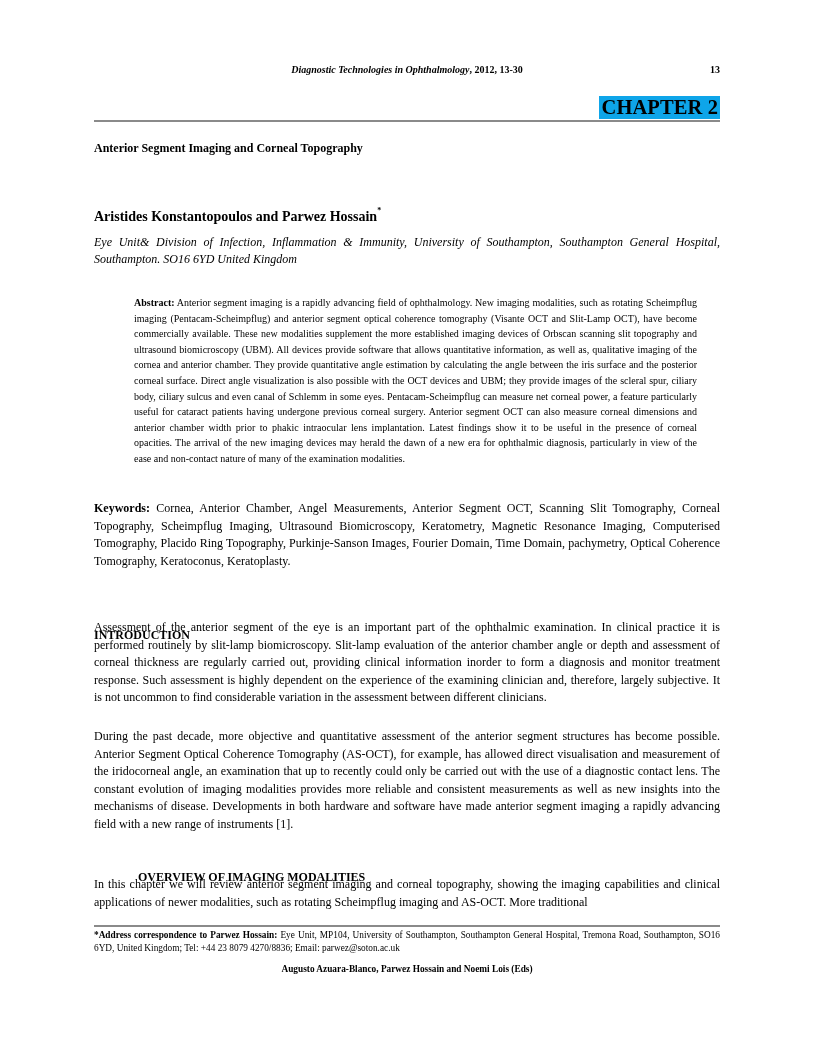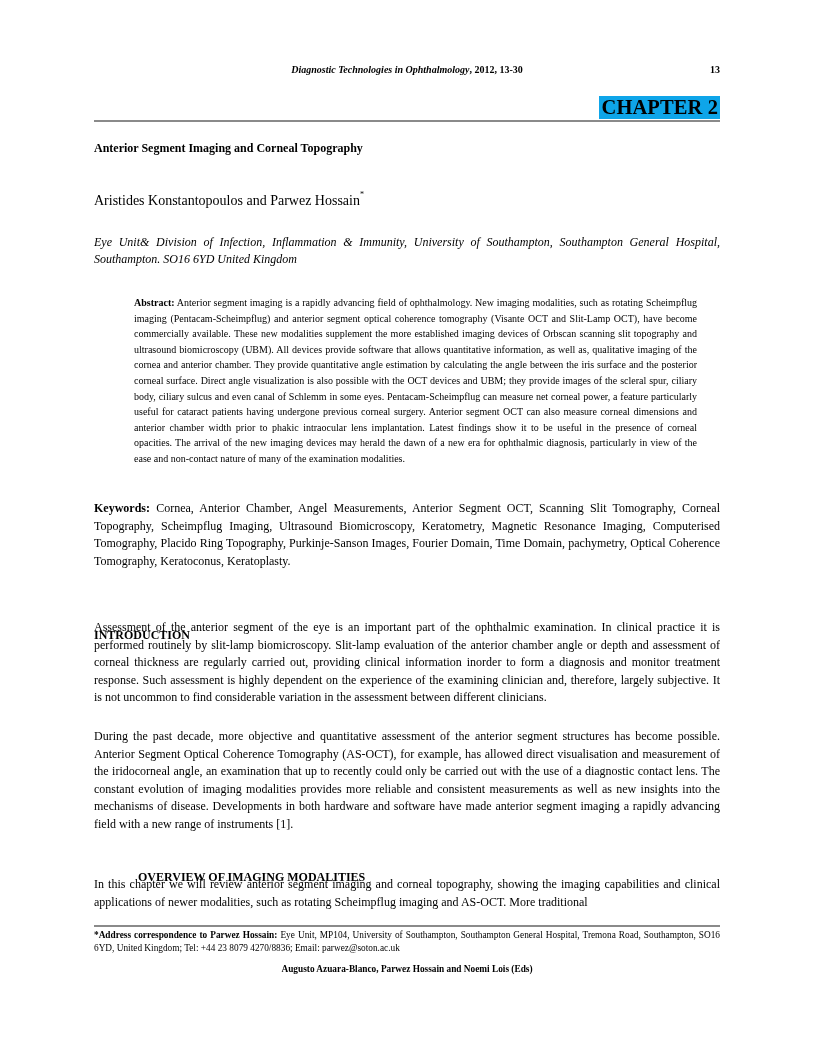--- a/index.html
+++ b/index.html
@@ -5,21 +5,21 @@
     html, body { margin: 0; padding: 0; background: #ffffff; }
     body { width: 816px; height: 1056px; position: relative; overflow: hidden; color: #000; font-family: "Liberation Serif", serif; }
     .abs { position: absolute; }
     .running-head { top: 64px; left: 94px; width: 626px; font-size: 10px; font-weight: bold; }
     .running-head .journal { position: absolute; left: 0; right: 0; text-align: center; top: 0; }
     .running-head .journal i { font-style: italic; }
     .running-head .pageno { position: absolute; right: 0; top: 0; }
     .chapter { top: 96px; right: 96px; font-size: 20.5px; font-weight: bold; background: #0ea5e9; padding: 0 2px; line-height: 23px; letter-spacing: 0.1px; }
     .rule { top: 120px; left: 94px; width: 626px; height: 0; border-top: 2px solid #8a8a8a; }
     .title { top: 141px; left: 94px; font-size: 12px; font-weight: bold; }
-    .authors { top: 192px; left: 94px; font-size: 14px; font-weight: normal; }
+    .authors { top: 208px; left: 94px; font-size: 14px; font-weight: bold; }
     .authors sup { font-size: 8px; position: relative; top: -2px; }
     .affil { top: 234px; left: 94px; width: 626px; font-size: 12px; font-style: italic; line-height: 17px; text-align: justify; text-align-last: left; }
     .abstract { top: 295px; left: 134px; width: 563px; font-size: 10px; line-height: 15.6px; text-align: justify; }
     .abstract b { font-weight: bold; }
     .keywords { top: 500px; left: 94px; width: 626px; font-size: 12px; line-height: 17.5px; text-align: justify; }
     .h2 { left: 94px; font-size: 12px; font-weight: bold; }
     .para { left: 94px; width: 626px; font-size: 12px; line-height: 17.5px; text-align: justify; }
     .fn-rule { top: 925px; left: 94px; width: 626px; border-top: 2px solid #8a8a8a; }
     .footnote { top: 929px; left: 94px; width: 626px; font-size: 9.3px; line-height: 13px; text-align: justify; }
     .footnote b { font-weight: bold; }

